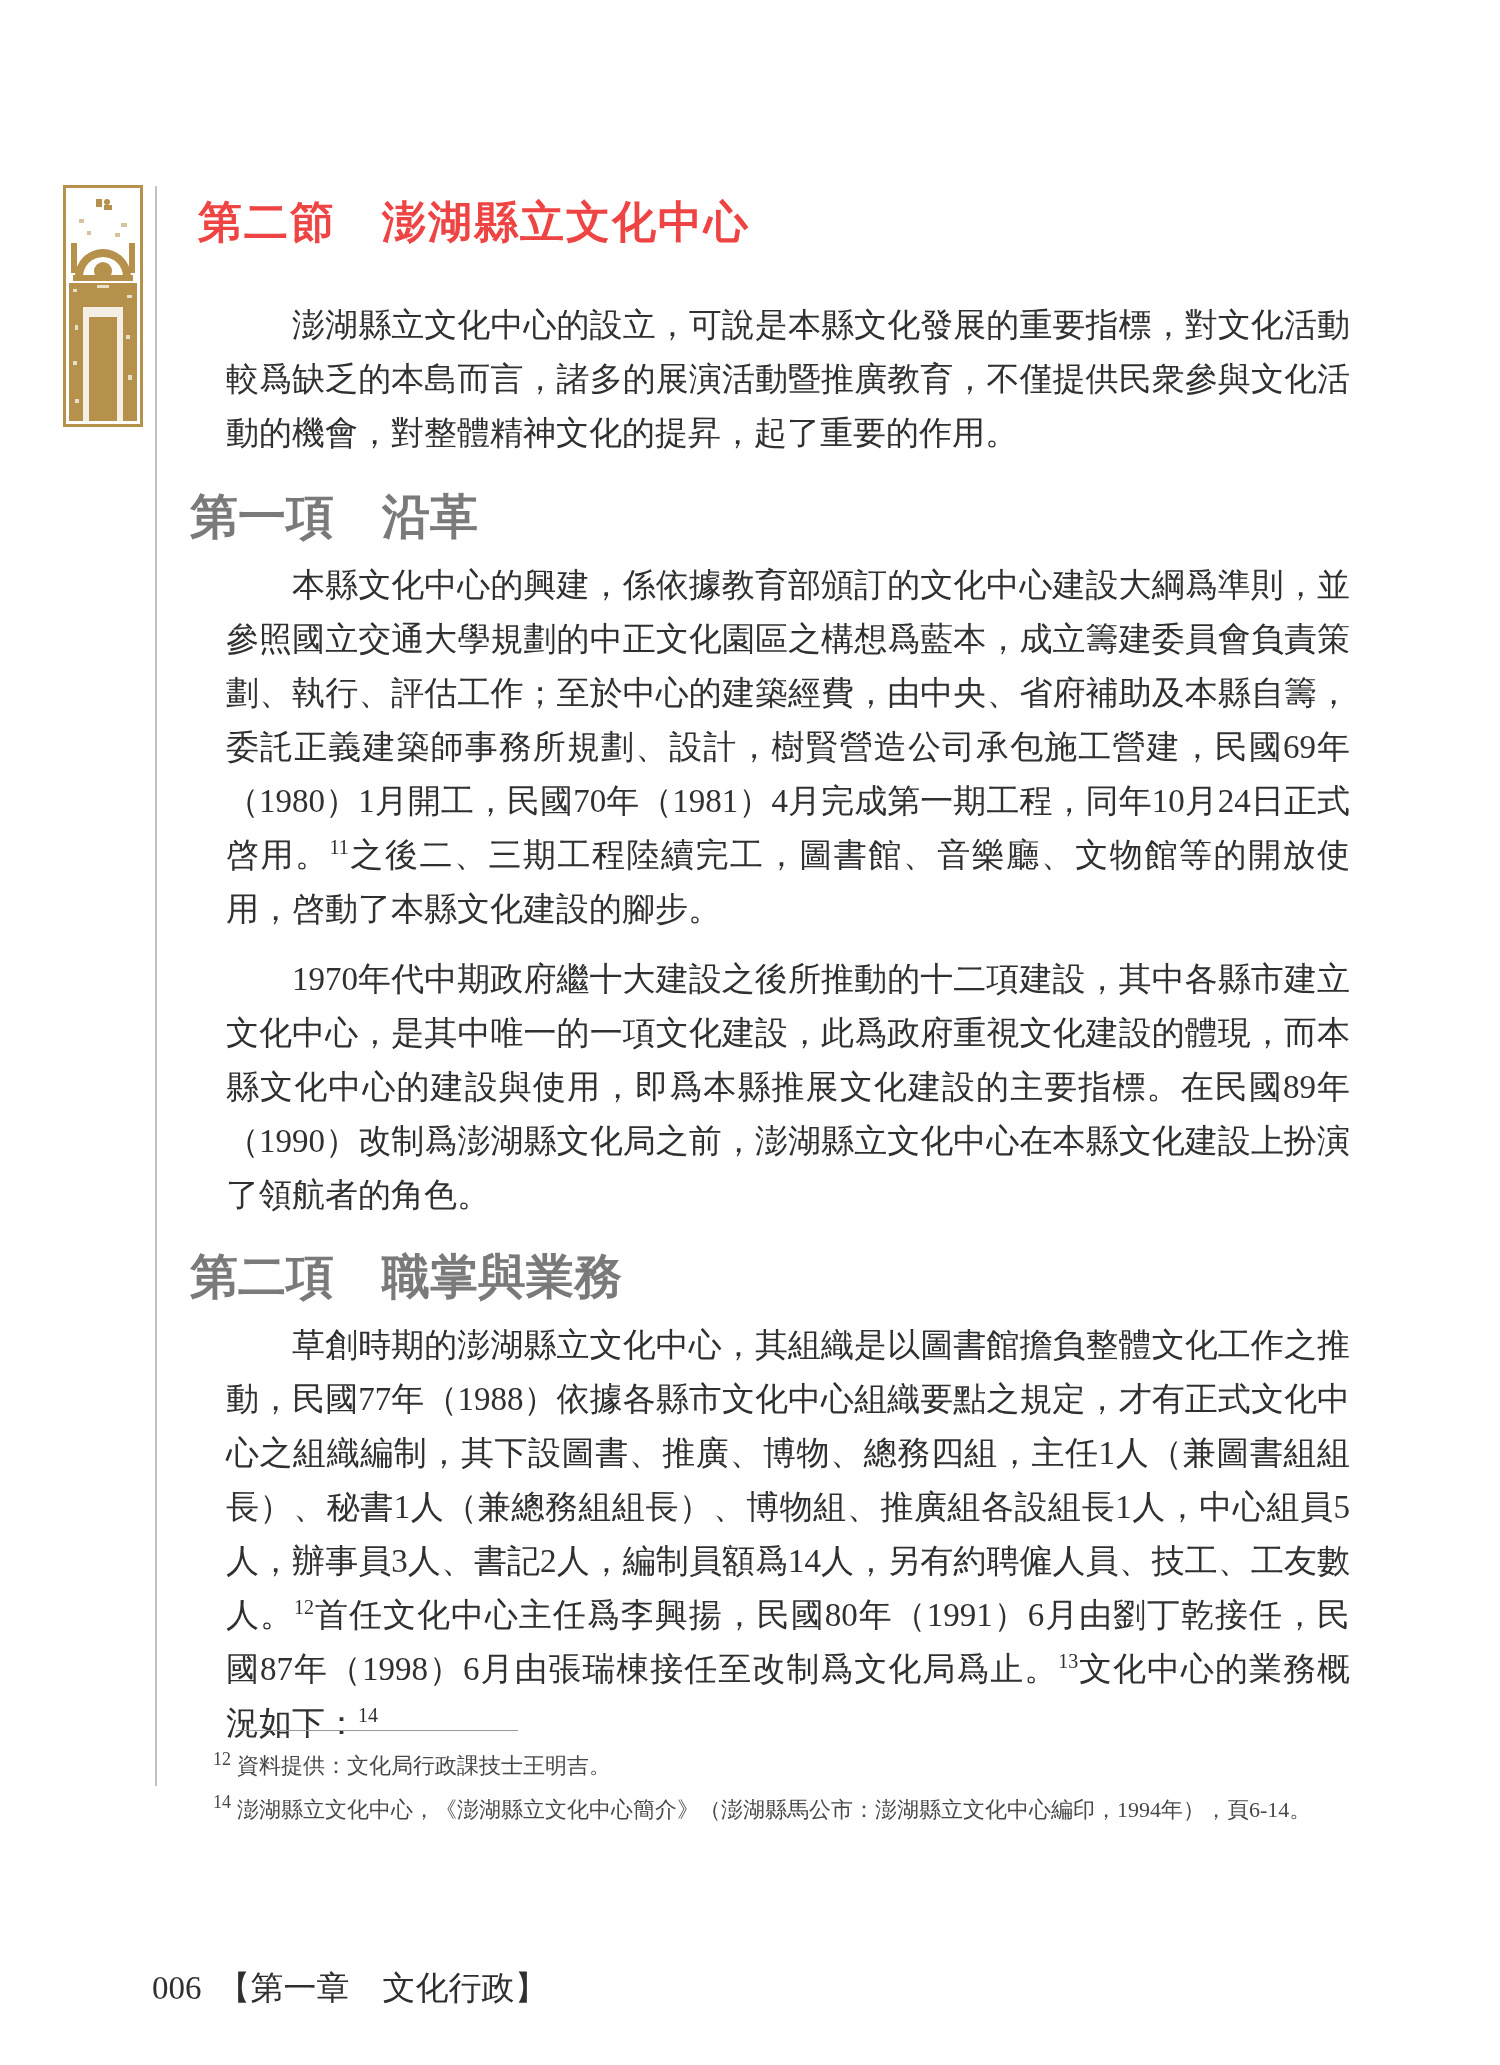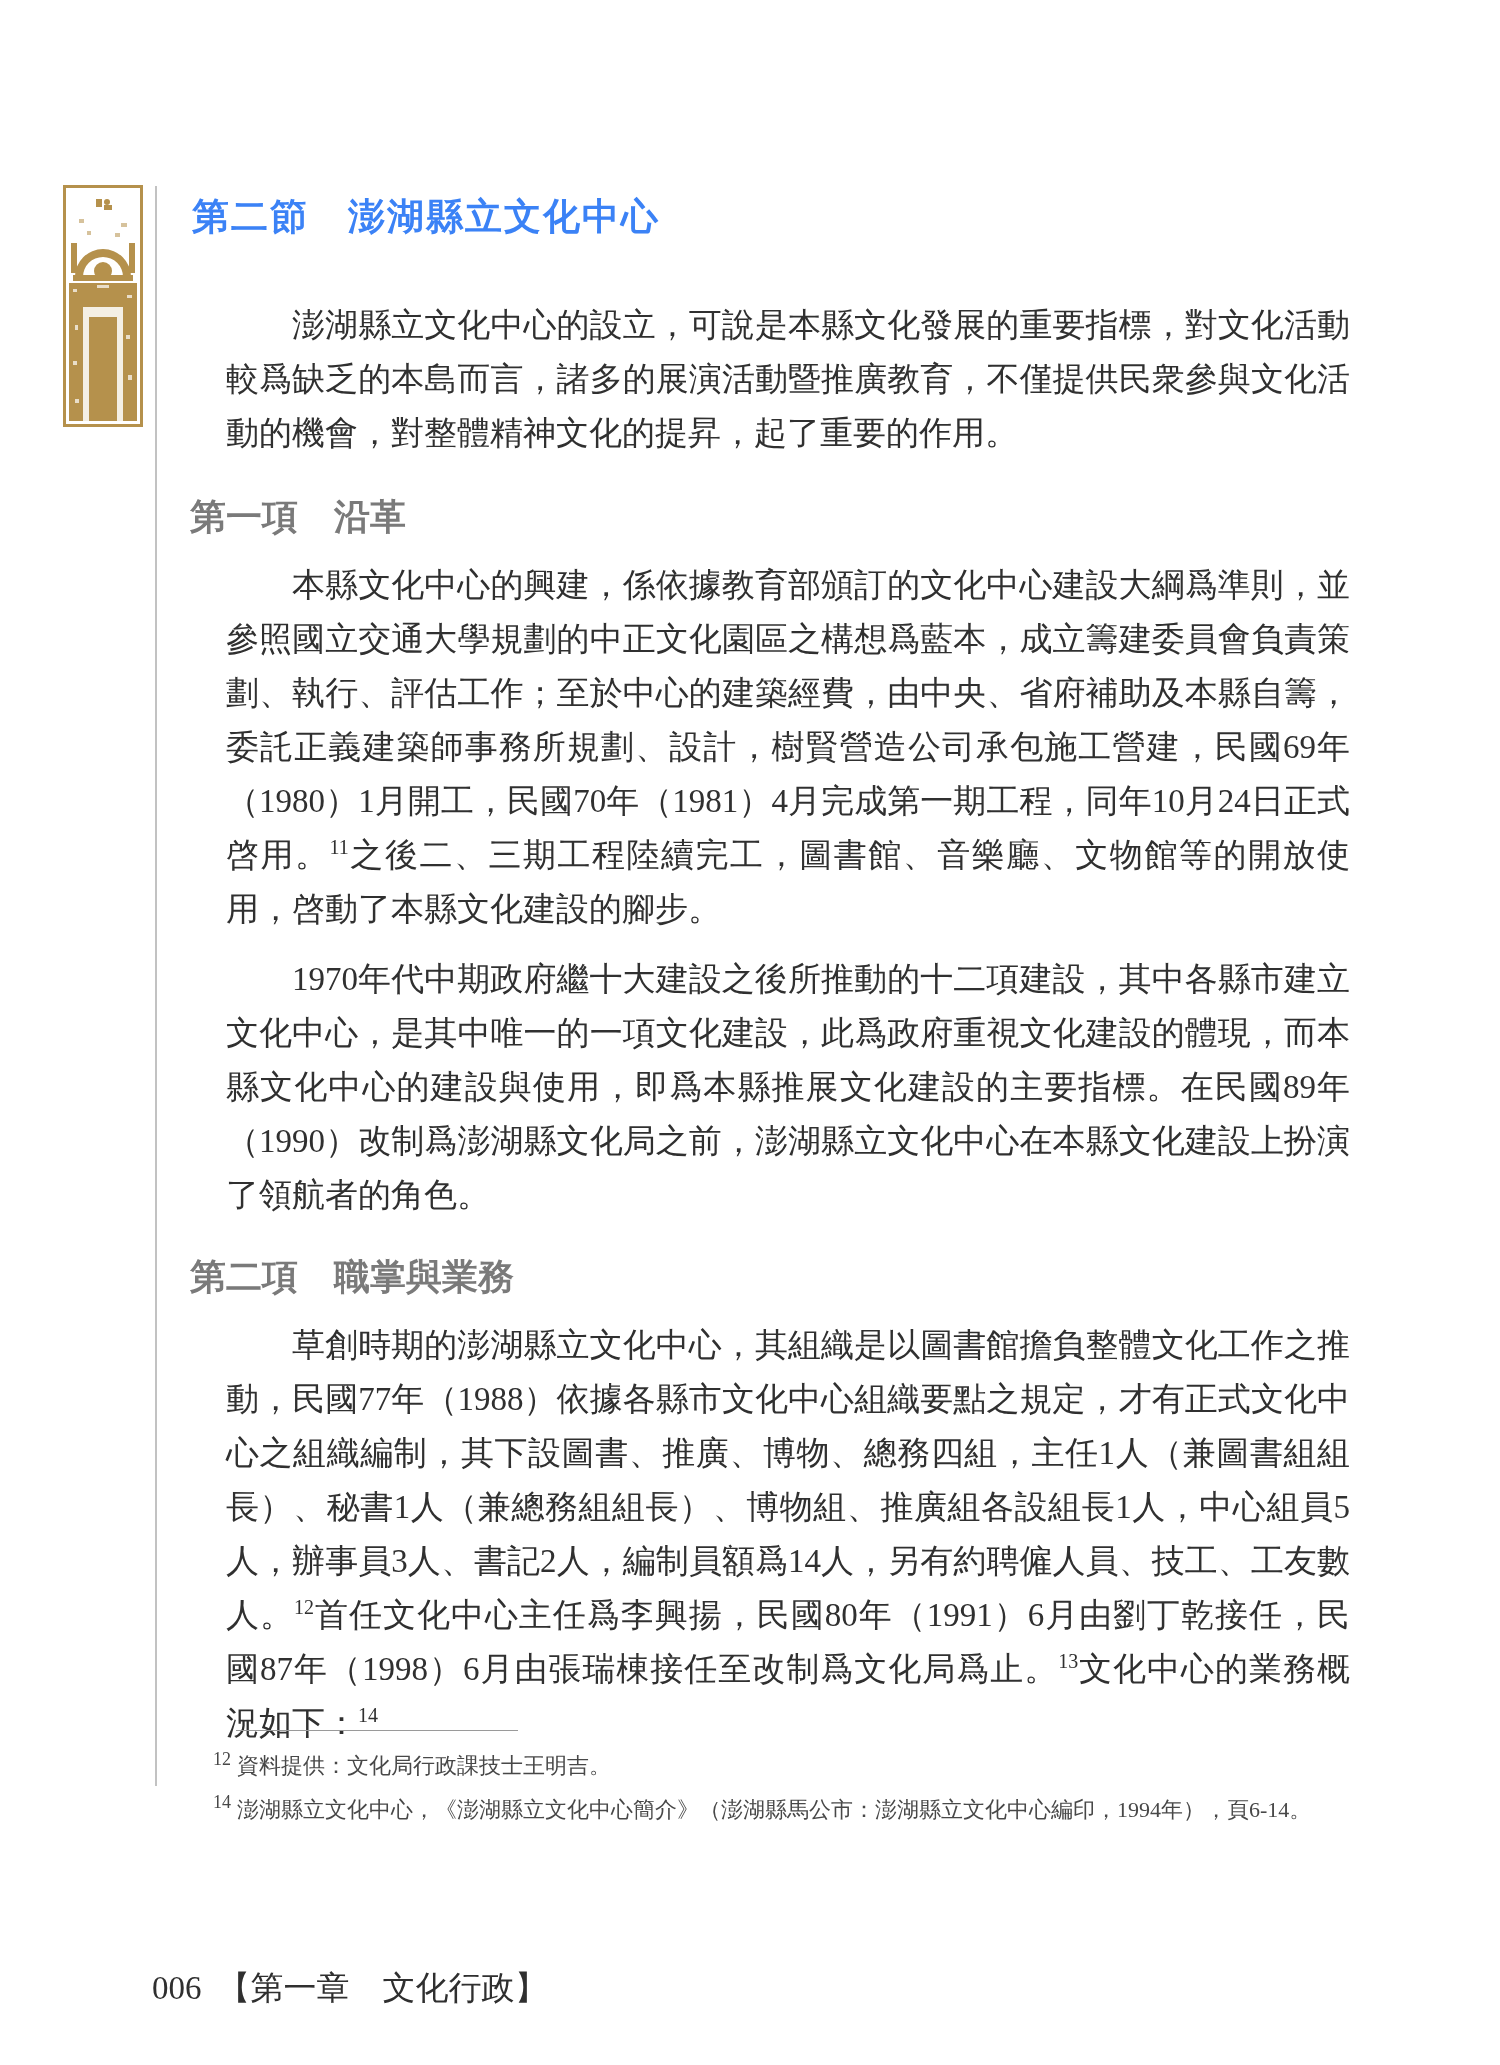--- a/index.html
+++ b/index.html
@@ -23,25 +23,25 @@
     left: 155px;
     top: 186px;
     width: 2px;
     height: 1600px;
     background: #c2c2c2;
   }
   .sec-title {
     position: absolute;
     left: 190px;
     top: 186px;
-    margin: 2px;
-    font-size: 37px;
+    margin: 8px;
+    font-size: 44px;
     line-height: 58px;
     font-weight: bold;
-    color: #3b82f6;
+    color: #ef4444;
     letter-spacing: 2px;
     white-space: nowrap;
   }
   .content {
     position: absolute;
     left: 190px;
     top: 282px;
     width: 1176px;
     color: #303030;
   }
@@ -54,21 +54,21 @@
     text-indent: 2em;
   }
   .content p.body-para sup {
     font-size: 20px;
     line-height: 0;
     vertical-align: super;
   }
   .content h2.sub-heading {
     margin: 0;
     font-family: "Liberation Sans", "DejaVu Sans", sans-serif;
-    font-size: 36px;
+    font-size: 48px;
     line-height: 50px;
     font-weight: bold;
     color: #7a7a7a;
     white-space: nowrap;
   }
   .content h2.sub-heading.first { margin-top: 32px; margin-bottom: 12px; }
   .content h2.sub-heading.second { margin-top: 30px; margin-bottom: 12px; }
   .fn-divider {
     position: absolute;
     left: 236px;

